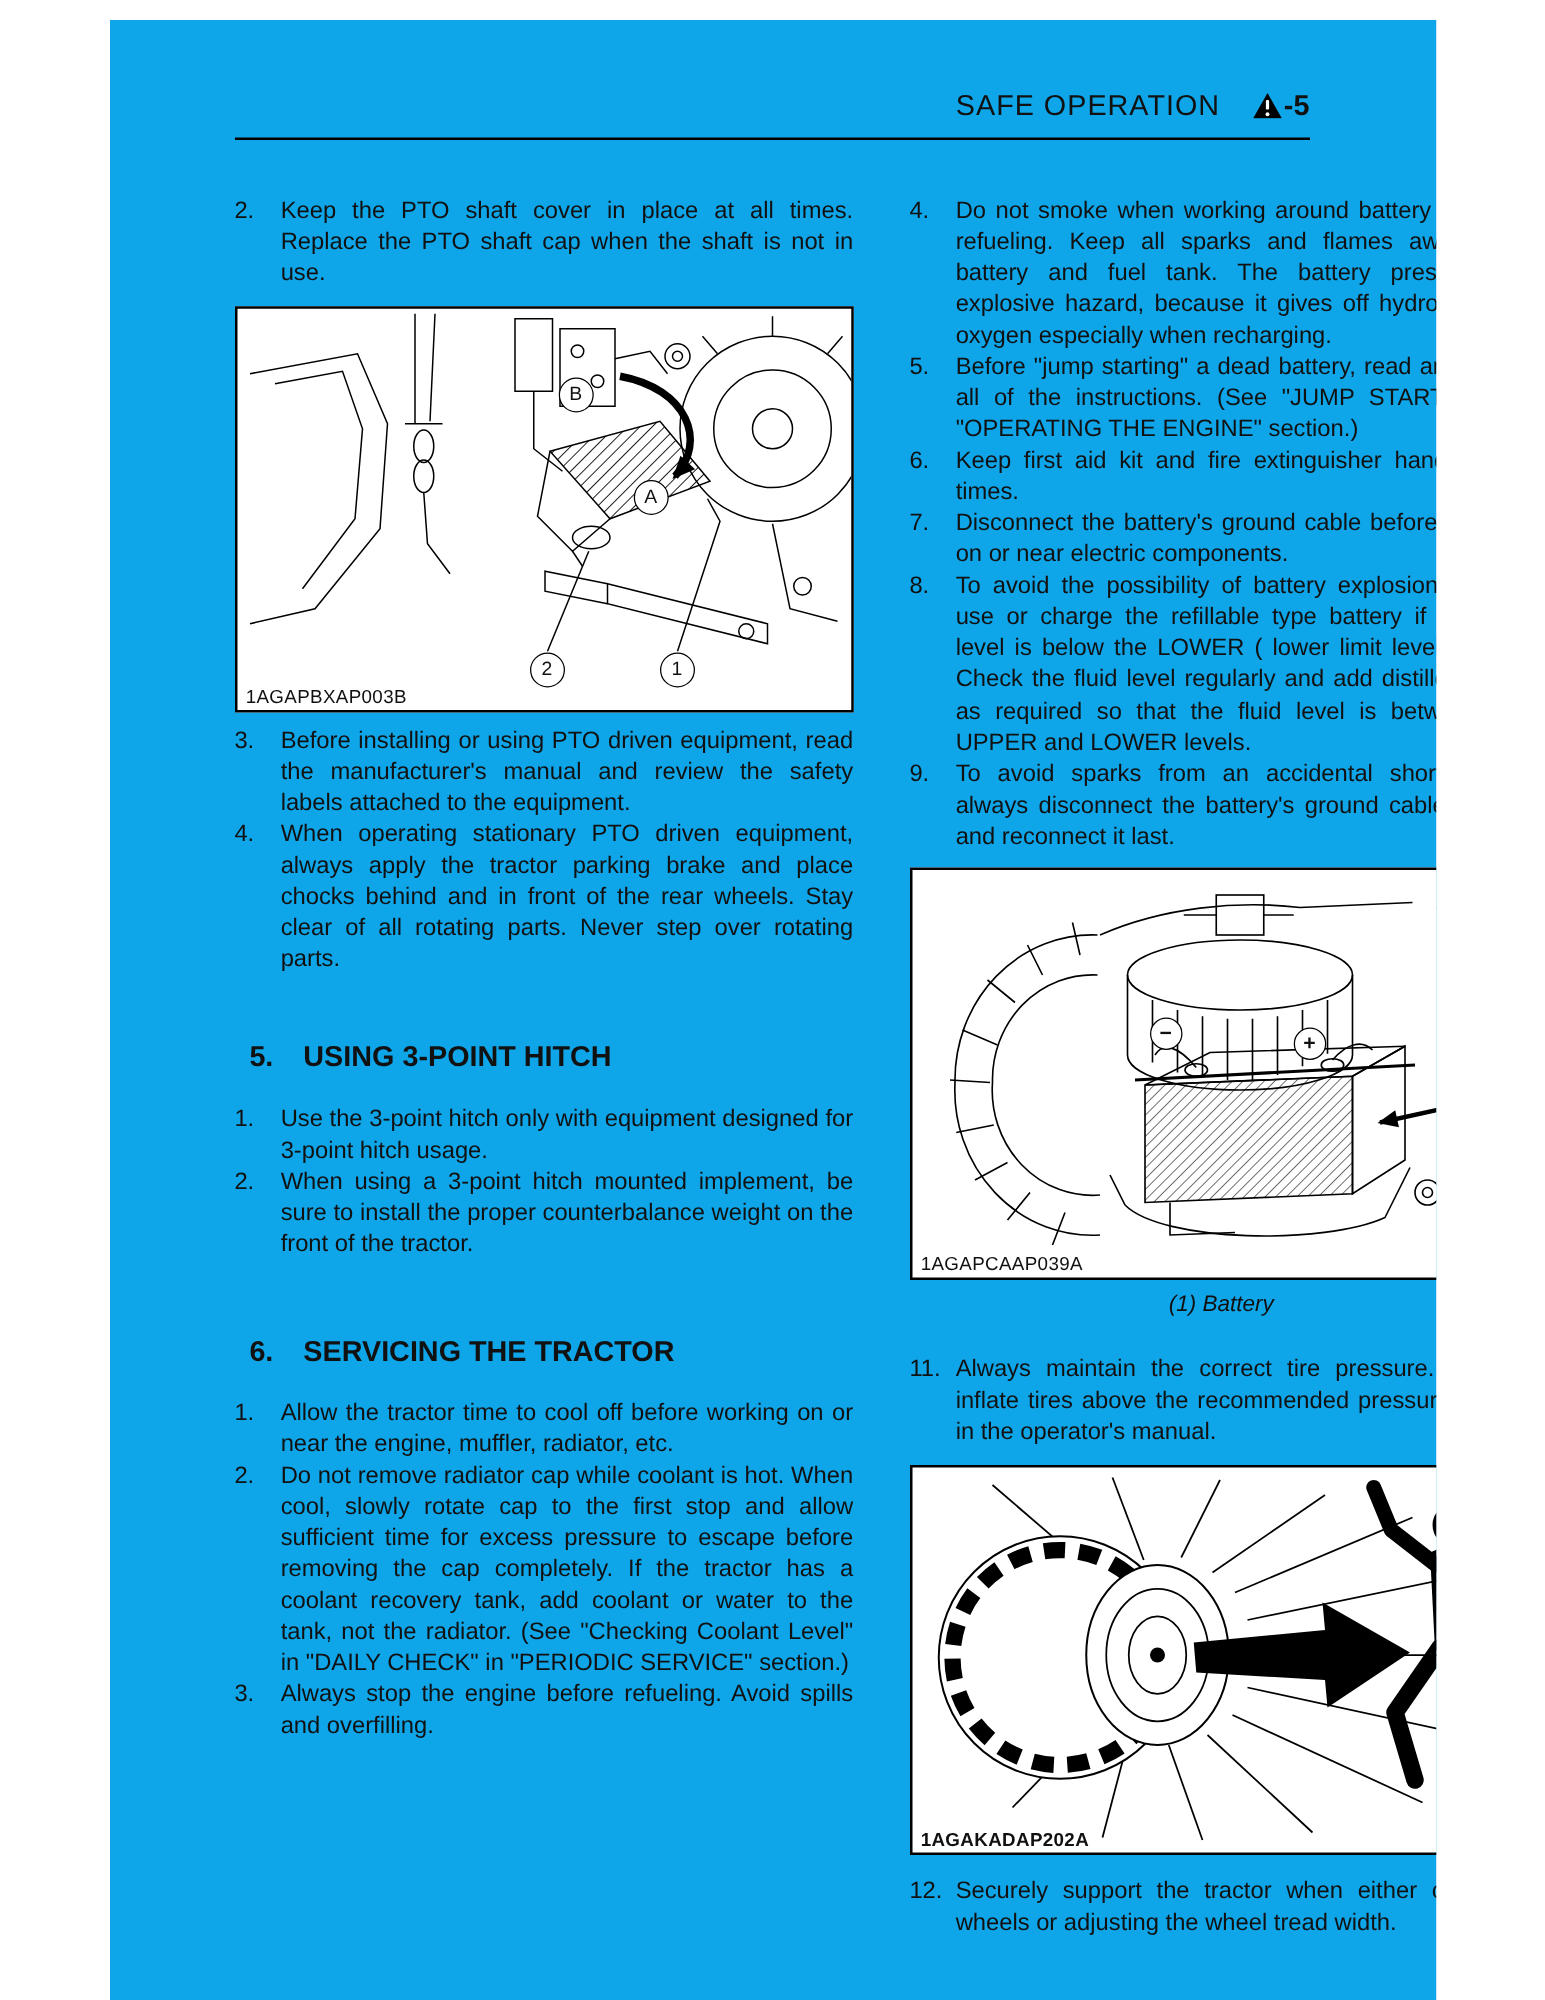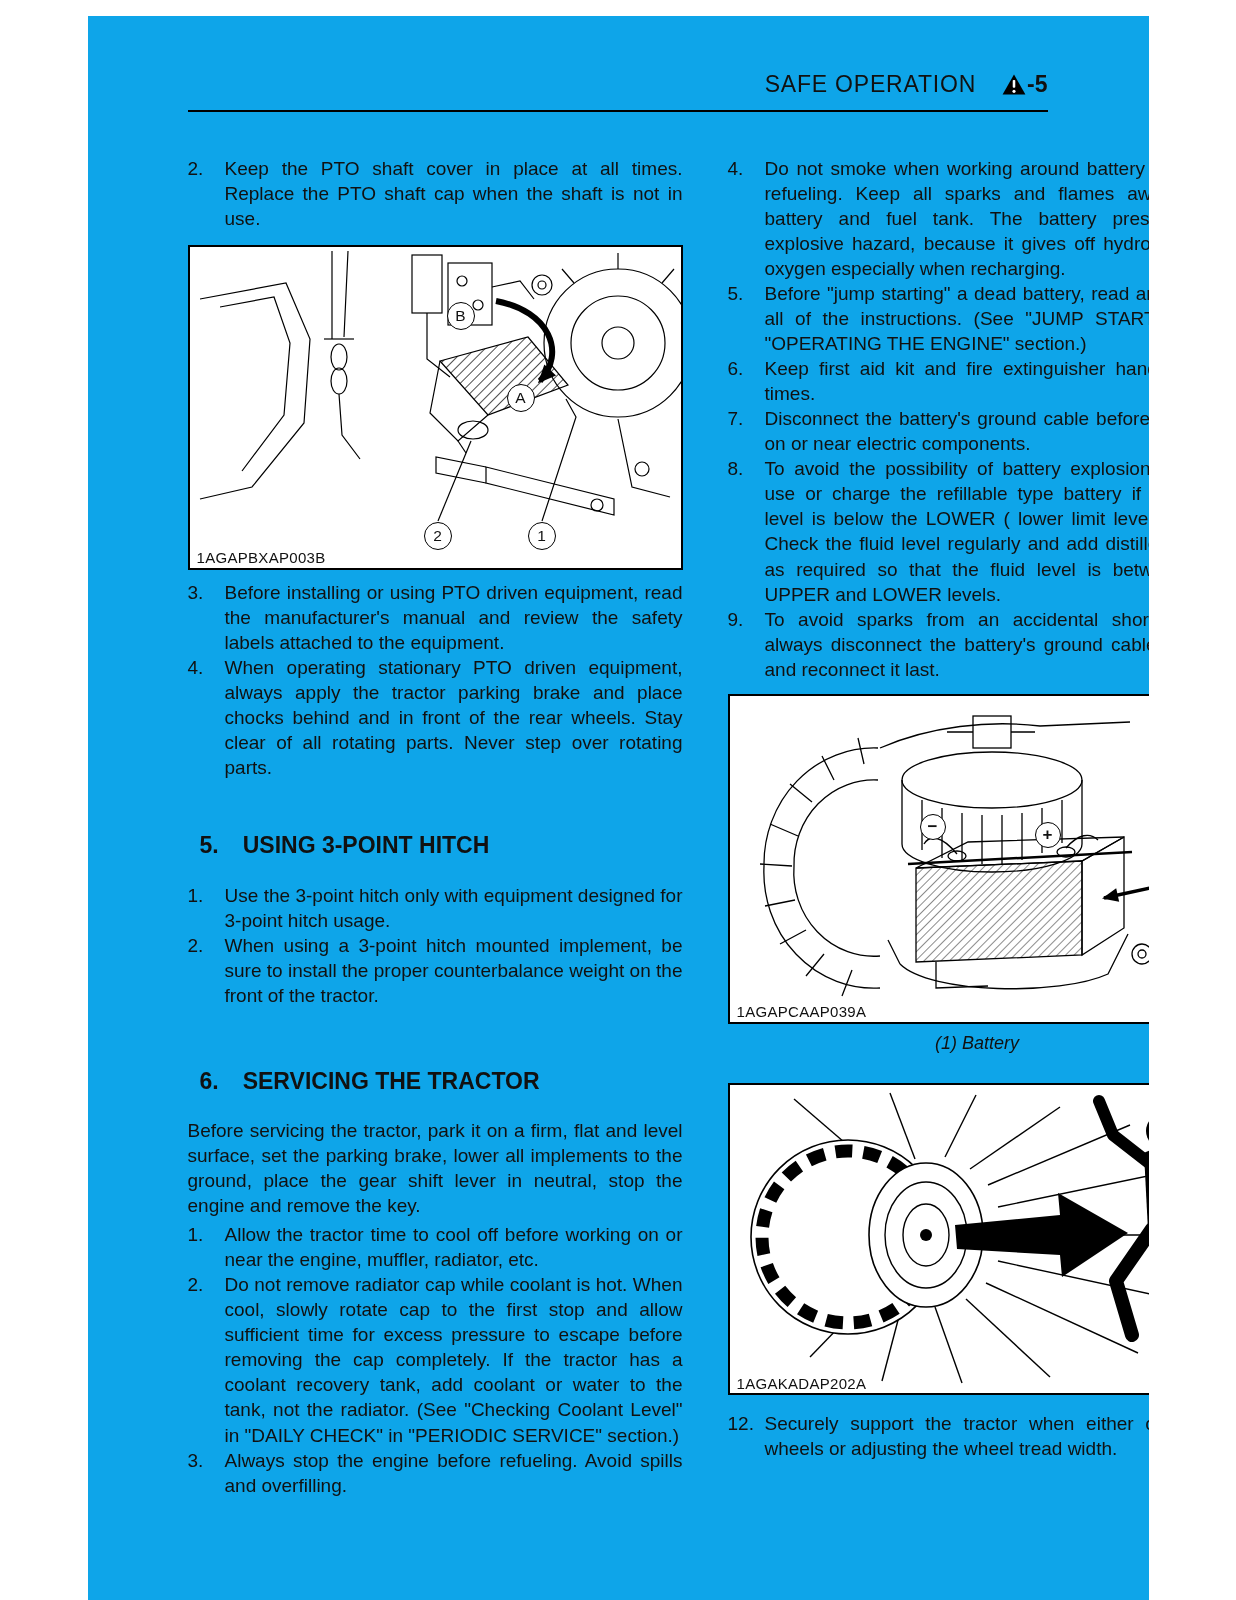--- a/index.html
+++ b/index.html
@@ -18,21 +18,21 @@
   .col{flex:0 0 495px;width:495px;font-size:19px;line-height:1.318;}
   .li{display:flex;}
   .num{flex:0 0 37px;}
   .txt{flex:1;text-align:justify;}
   .section-heading{display:flex;gap:24px;font-size:23px;font-weight:bold;margin:46px 0 22px 12px;}
   .section-heading.first{margin-top:50px;}
   .figure{position:relative;border:2px solid #000;background:#fff;box-sizing:border-box;}
   .figure svg{display:block;}
   .fig-pto{height:325px;margin:14px 0 10px;}
   .fig-battery{height:330px;margin:12px 0 8px;}
-  .fig-tire{height:312px;margin:14px 0 16px;}
+  .fig-tire{height:312px;margin:14px 0 16px;font-weight:bold;}
   .fig-code{position:absolute;left:7px;bottom:0;font-size:15px;letter-spacing:.3px;}
   .callout{position:absolute;width:26px;height:26px;border:1.5px solid #000;border-radius:50%;
     background:#fff;display:flex;align-items:center;justify-content:center;font-size:15.5px;line-height:1;}
   .callout.small{width:24px;height:24px;font-size:17px;font-weight:bold;}
   .legend{font-style:italic;font-size:18px;margin:2px 0 26px 4px;display:grid;
     grid-template-columns:228px 1fr;row-gap:3px;}
   .legend-single{font-style:italic;font-size:18px;margin:2px 0 28px 4px;text-align:center;}
   .intro{text-align:justify;margin-bottom:4px;}
 </style>
 </head>
@@ -135,21 +135,20 @@
       <div class="li">
         <span class="num">2.</span>
         <span class="txt">When using a 3-point hitch mounted implement, be sure to install the proper counterbalance weight on the front of the tractor.</span>
       </div>
 
       <h2 class="section-heading" style="margin-top:58px;">
         <span>6.</span>
         <span>SERVICING THE TRACTOR</span>
       </h2>
 
-      <p class="intro">Before servicing the tractor, park it on a firm, flat and level surface, set the parking brake, lower all implements to the ground, place the gear shift lever in neutral, stop the engine and remove the key.</p>
 
       <div class="li">
         <span class="num">1.</span>
         <span class="txt">Allow the tractor time to cool off before working on or near the engine, muffler, radiator, etc.</span>
       </div>
       <div class="li">
         <span class="num">2.</span>
         <span class="txt">Do not remove radiator cap while coolant is hot. When cool, slowly rotate cap to the first stop and allow sufficient time for excess pressure to escape before removing the cap completely. If the tractor has a coolant recovery tank, add coolant or water to the tank, not the radiator. (See "Checking Coolant Level" in "DAILY CHECK" in "PERIODIC SERVICE" section.)</span>
       </div>
       <div class="li">
@@ -226,20 +225,24 @@
           <path d="M420,192 L374,202" stroke="#000" stroke-width="3.5" fill="none" marker-end="url(#arrB)"></path>
         </svg>
         <span class="callout small" style="left:190px;top:118px;">−</span>
         <span class="callout small" style="left:305px;top:126px;">+</span>
         <span class="callout" style="left:423px;top:177px;">1</span>
         <span class="fig-code">1AGAPCAAP039A</span>
       </figure>
 
       <div class="legend-single">(1) Battery</div>
 
+      <div class="li">
+        <span class="num">11.</span>
+        <span class="txt">Always maintain the correct tire pressure. Do not inflate tires above the recommended pressure shown in the operator's manual.</span>
+      </div>
 
       <figure class="figure fig-tire">
         <svg width="491" height="308" viewBox="0 0 491 308">
           <g stroke="#000" fill="none" stroke-width="1.4">
             <path d="M150,88 L64,14"></path>
             <path d="M185,74 L160,8"></path>
             <path d="M215,72 L246,10"></path>
             <path d="M240,84 L330,22"></path>
             <path d="M258,100 L400,40"></path>
             <path d="M268,122 L452,84"></path>

